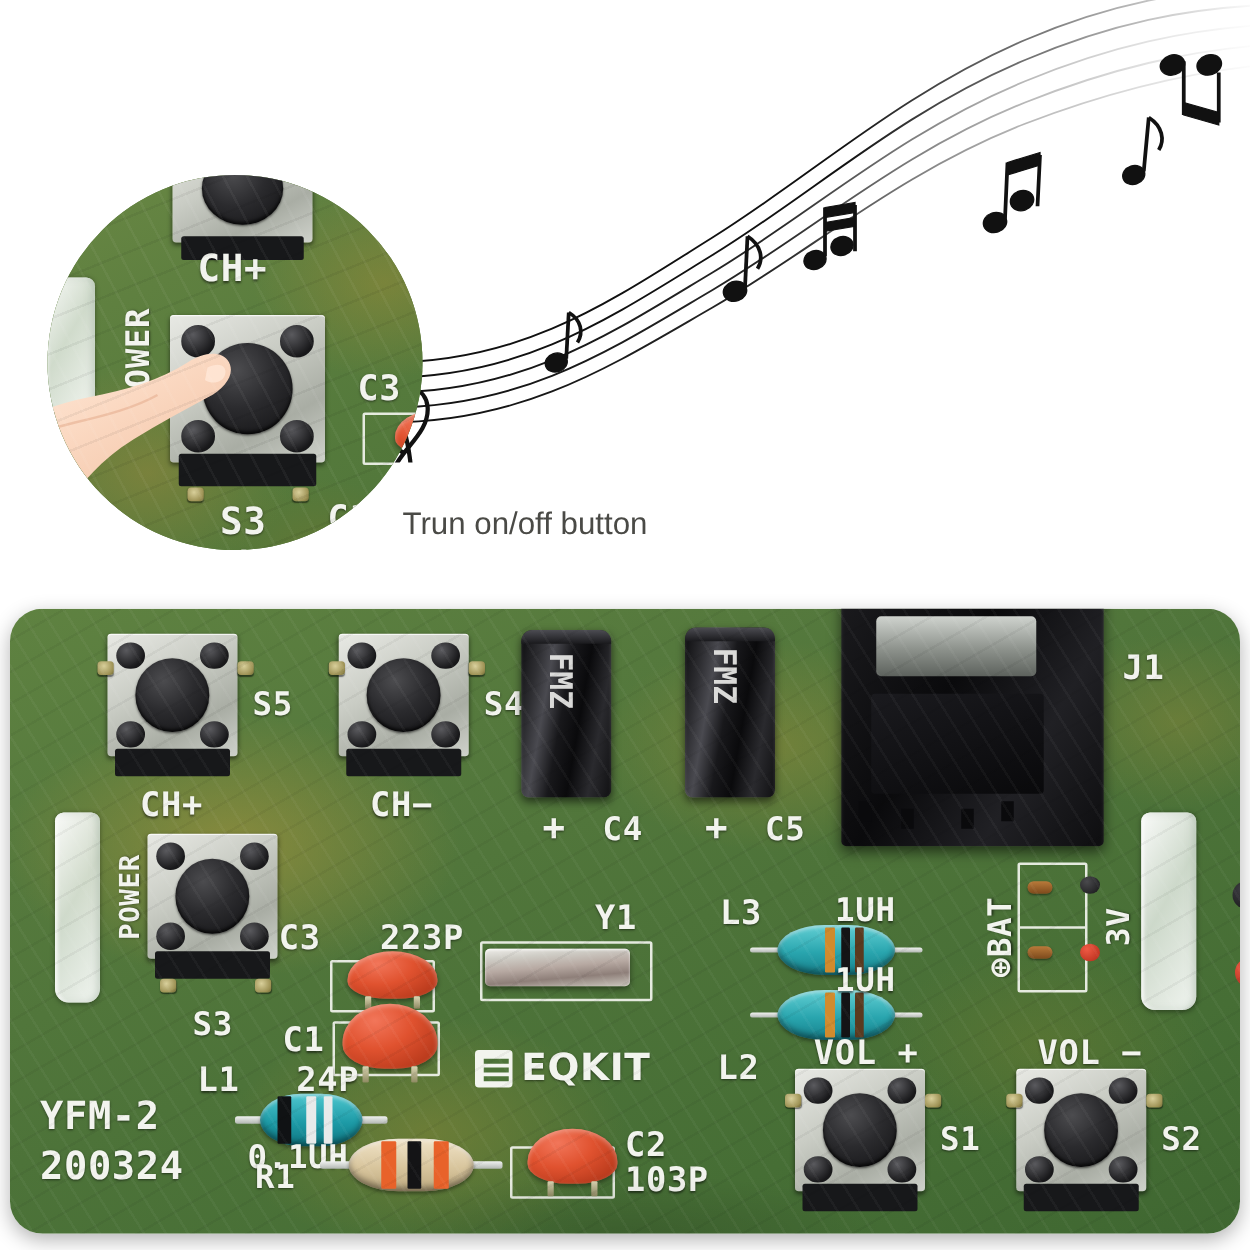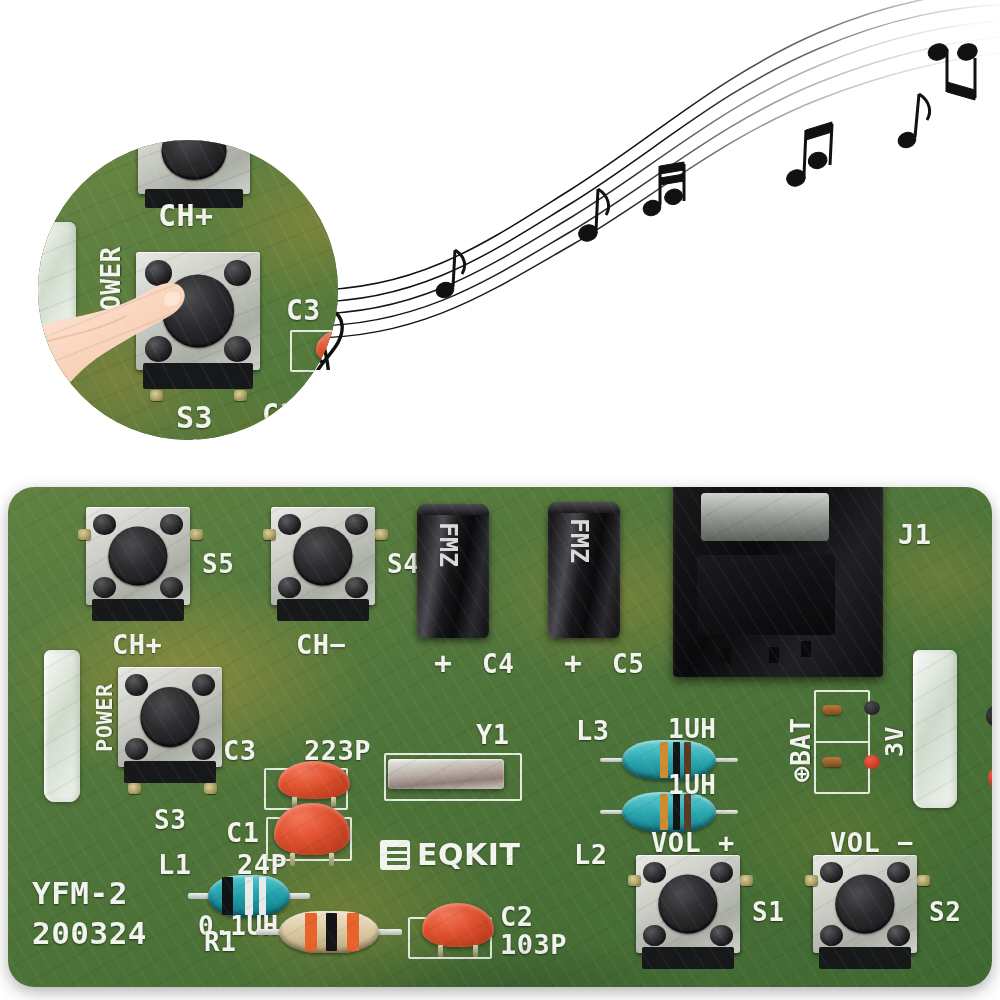--- a/index.html
+++ b/index.html
@@ -379,20 +379,21 @@
           </linearGradient>
         </defs>
         <path d="M-30,180 C-10,120 30,96 80,86 C112,80 138,72 160,58 C172,50 186,48 192,56
                  C199,65 192,78 176,86 C150,100 128,112 110,124 C92,136 70,158 56,185 Z" fill="url(#skin)"></path>
         <path d="M-30,182 C-6,138 26,116 70,106 C96,100 118,94 136,84" fill="none" stroke="#e3ab8c" stroke-width="2" opacity=".55"></path>
         <path d="M176,62 C186,57 192,61 190,68 C188,74 180,76 174,72 Z" fill="#ffe6d6" opacity=".85"></path>
       </svg>
     </div>
   </div>
 
+  <div class="caption" style="left:322px;top:405px;">Trun on/off button</div>
 
   <div id="board">
 
     <div class="tact" style="left:78px;top:20px;width:104px;height:98px;">
       <div class="pin tl"></div>
       <div class="pin tr"></div>
       <div class="pin bl"></div>
       <div class="pin br"></div>
       <div class="dome" style="width:57%;height:60%"></div>
       <div class="skirt"></div>

